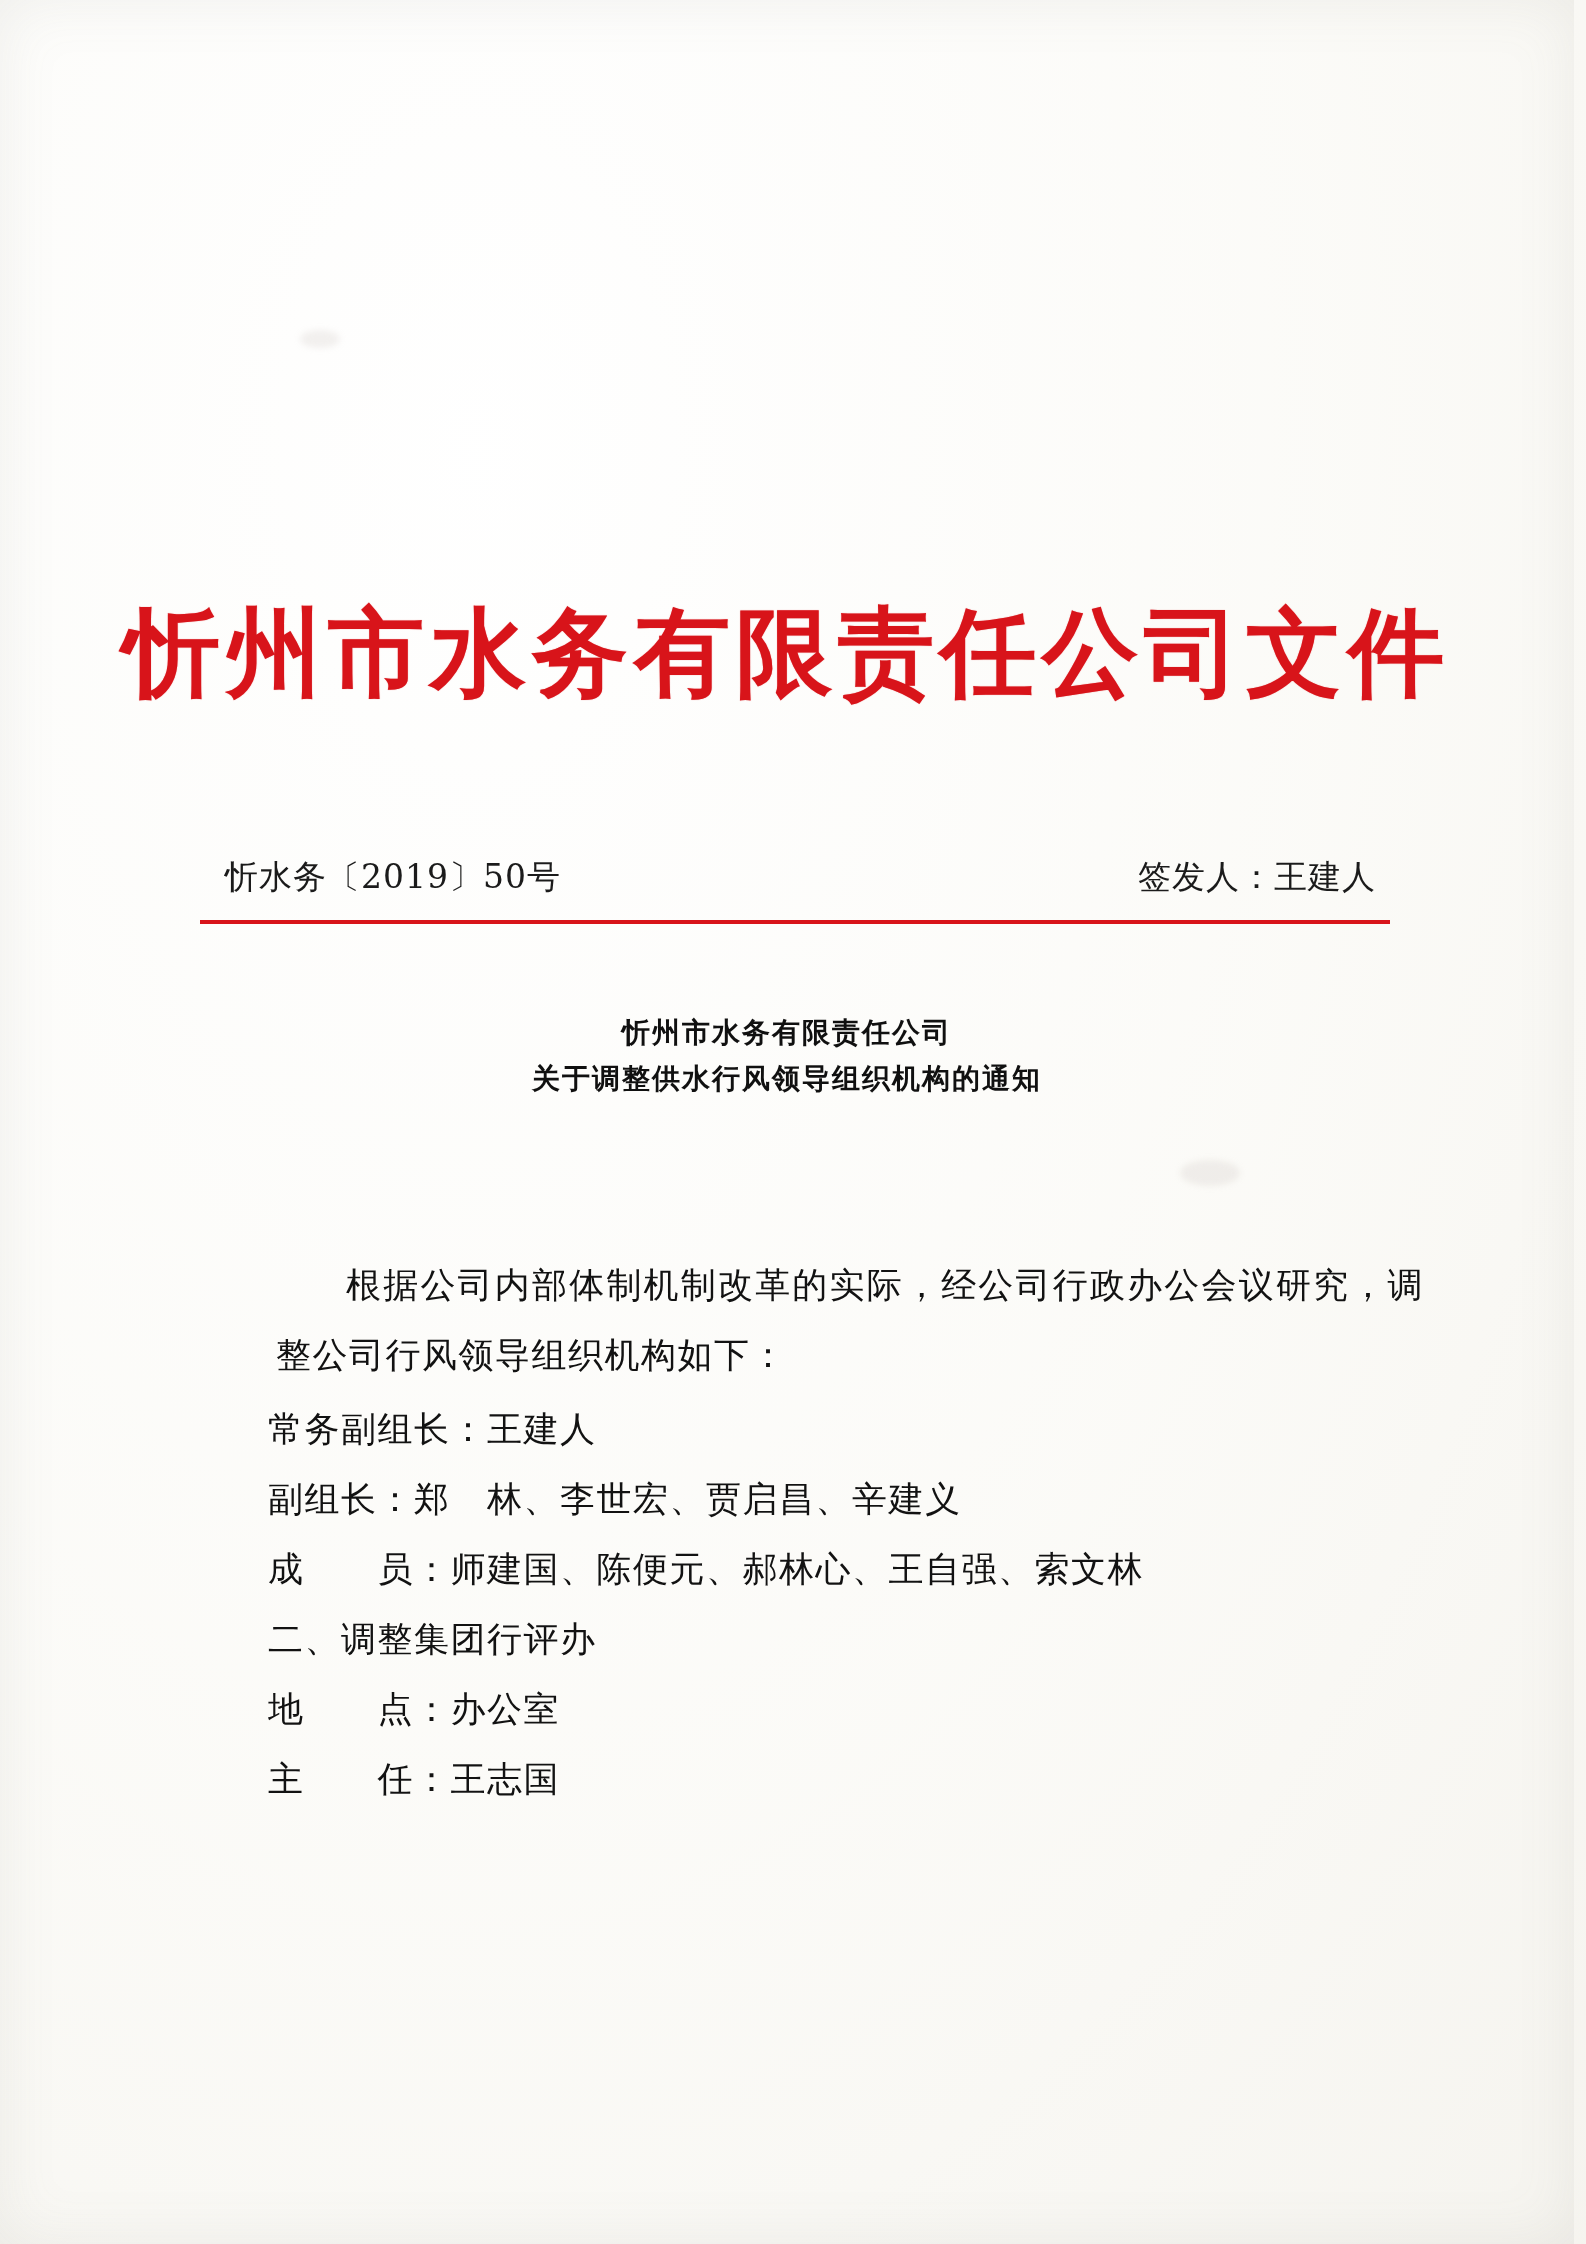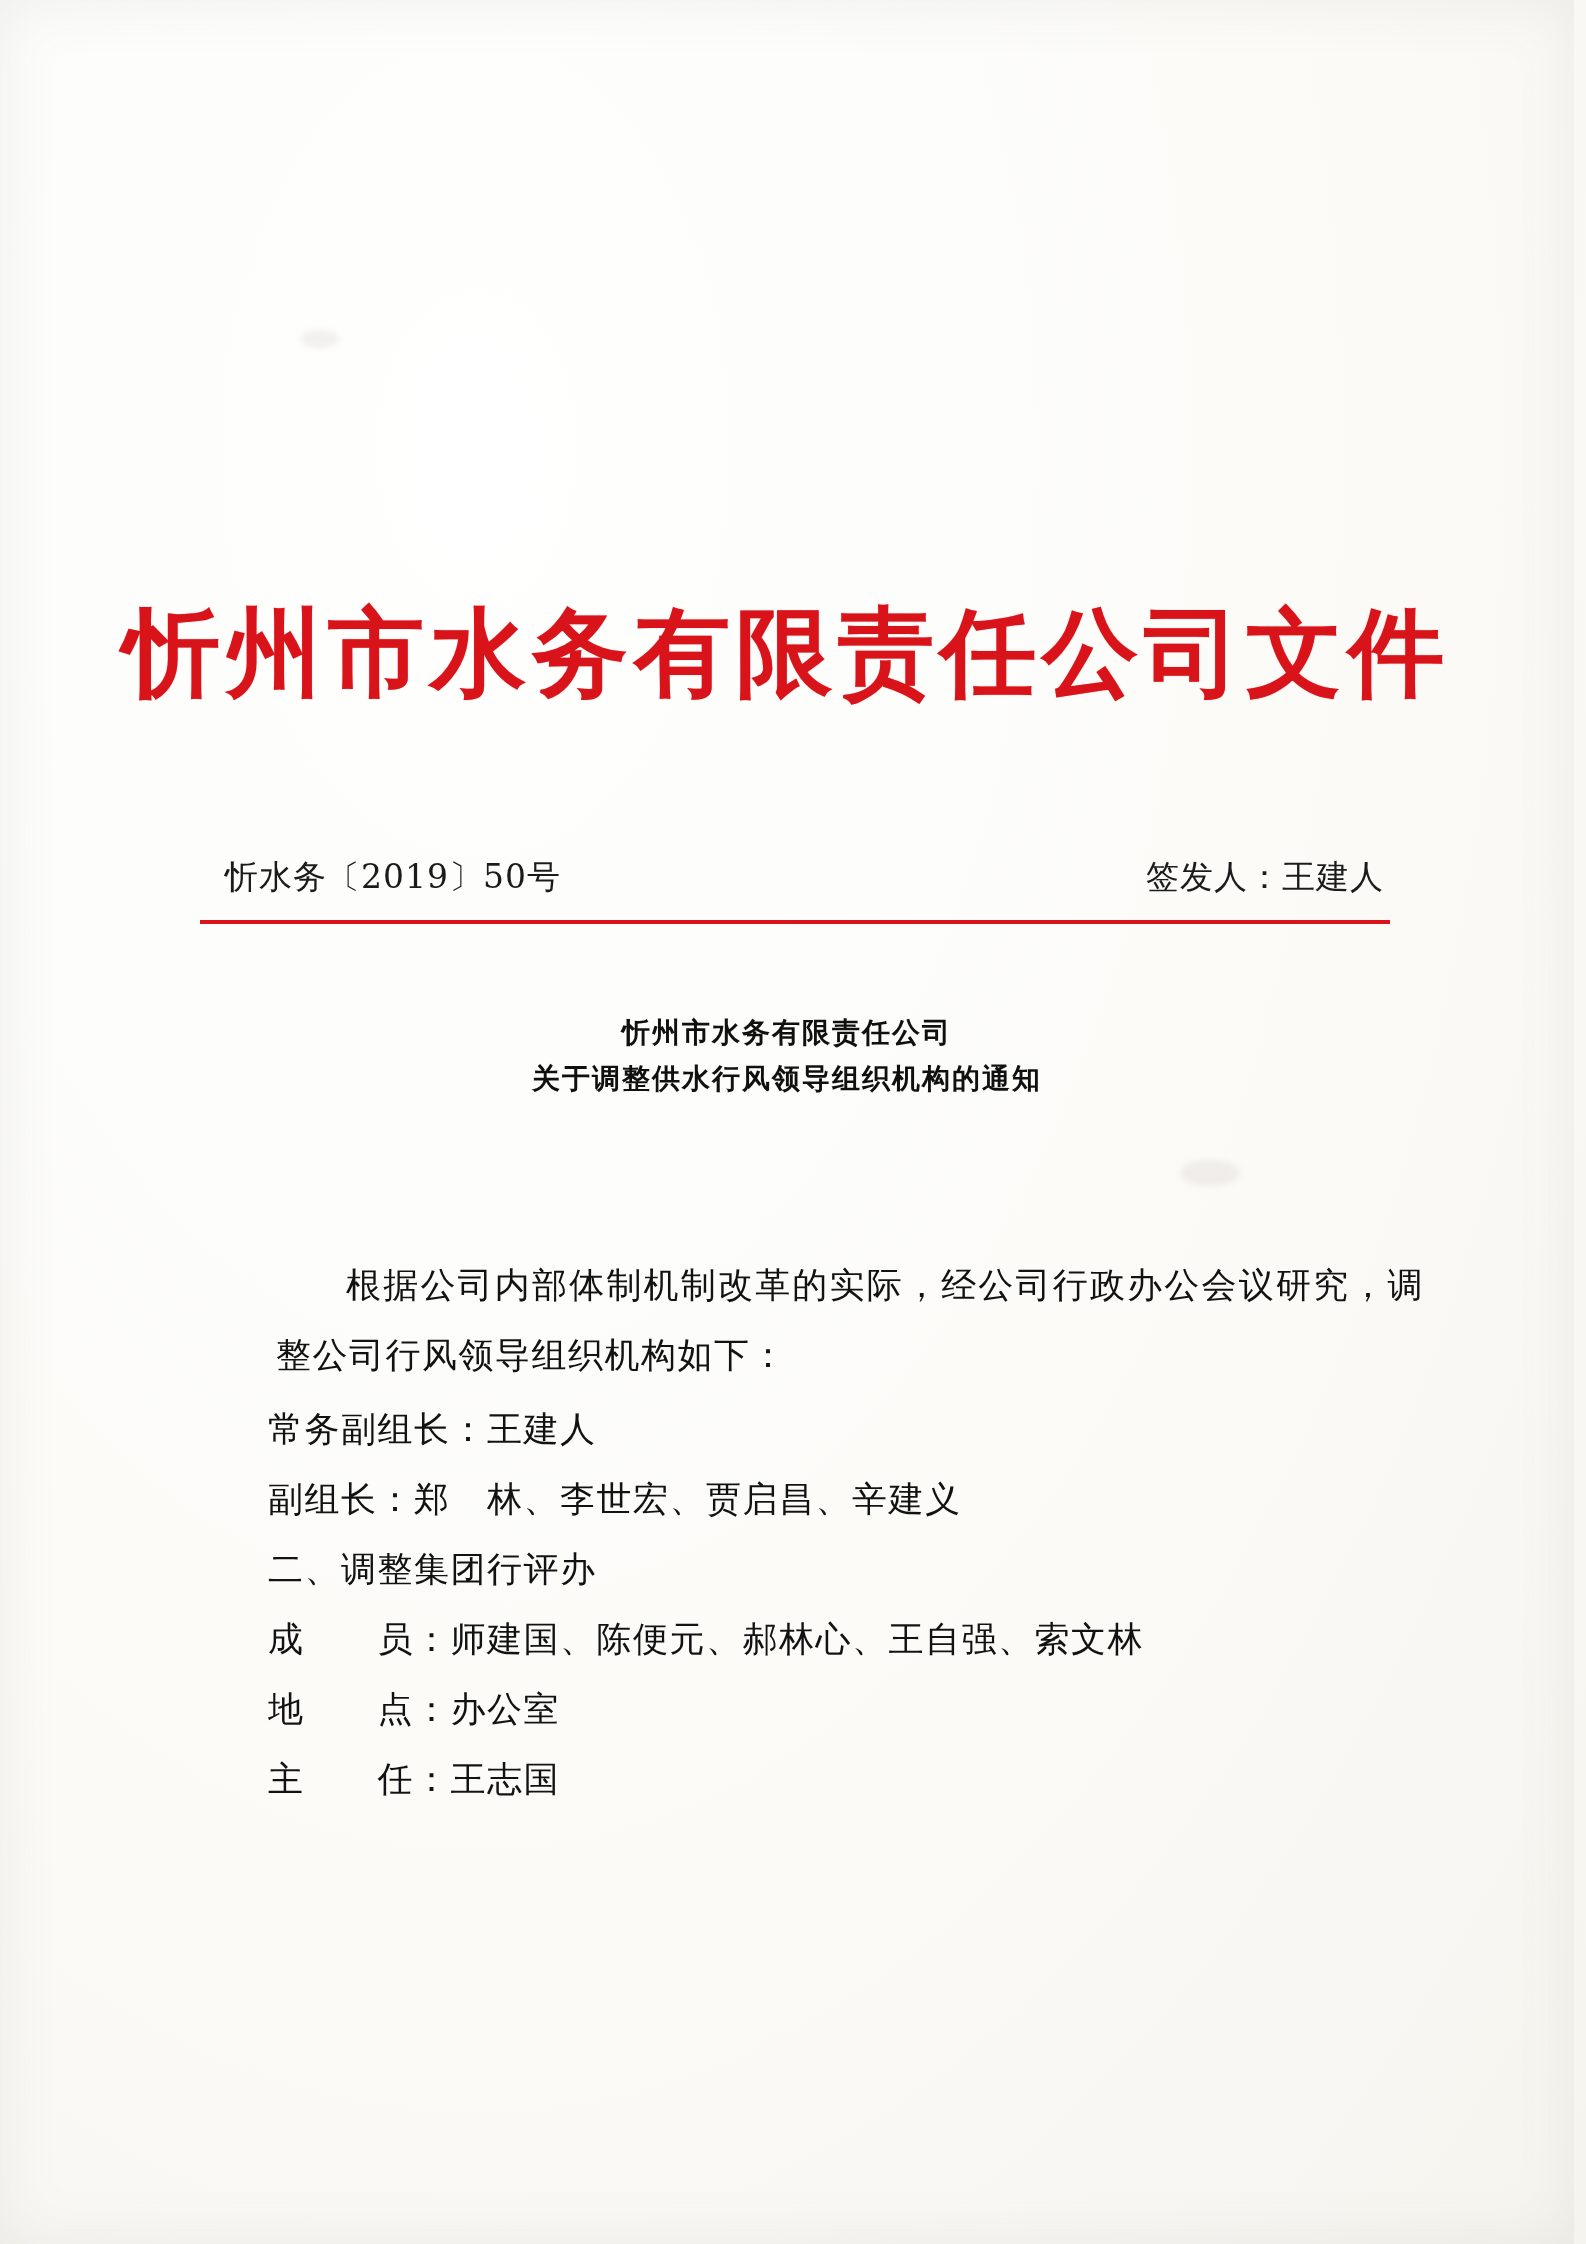--- a/index.html
+++ b/index.html
@@ -56,21 +56,21 @@
     right: 160px;
     top: 855px;
     display: flex;
     justify-content: space-between;
     align-items: baseline;
     font-size: 33px;
     color: #1b1b1b;
     letter-spacing: 1px;
   }
   .docnum-row .left { white-space: nowrap; }
-  .docnum-row .right { white-space: nowrap; margin-right: 30px; }
+  .docnum-row .right { white-space: nowrap; margin-right: 38px; }
 
   .red-rule {
     position: absolute;
     left: 200px;
     width: 1190px;
     top: 920px;
     height: 4px;
     background: #d8141a;
   }
 
@@ -144,22 +144,22 @@
 
     <div class="title-block">
       <div>忻州市水务有限责任公司</div>
       <div>关于调整供水行风领导组织机构的通知</div>
     </div>
 
     <div class="body">
       <p class="para">根据公司内部体制机制改革的实际，经公司行政办公会议研究，调整公司行风领导组织机构如下：</p>
       <p class="line">常务副组长：王建人</p>
       <p class="line">副组长：郑　林、李世宏、贾启昌、辛建义</p>
+      <p class="line">成　　员：师建国、陈便元、郝林心、王自强、索文林</p>
       <p class="line">二、调整集团行评办</p>
-      <p class="line">成　　员：师建国、陈便元、郝林心、王自强、索文林</p>
       <p class="line">地　　点：办公室</p>
       <p class="line">主　　任：王志国</p>
     </div>
 
     <div class="smudge" style="left:1180px; top:1160px; width:60px; height:26px;"></div>
     <div class="smudge" style="left:300px; top:330px; width:40px; height:18px;"></div>
     <div class="edge-shadow"></div>
   </div>
 </div>
 

